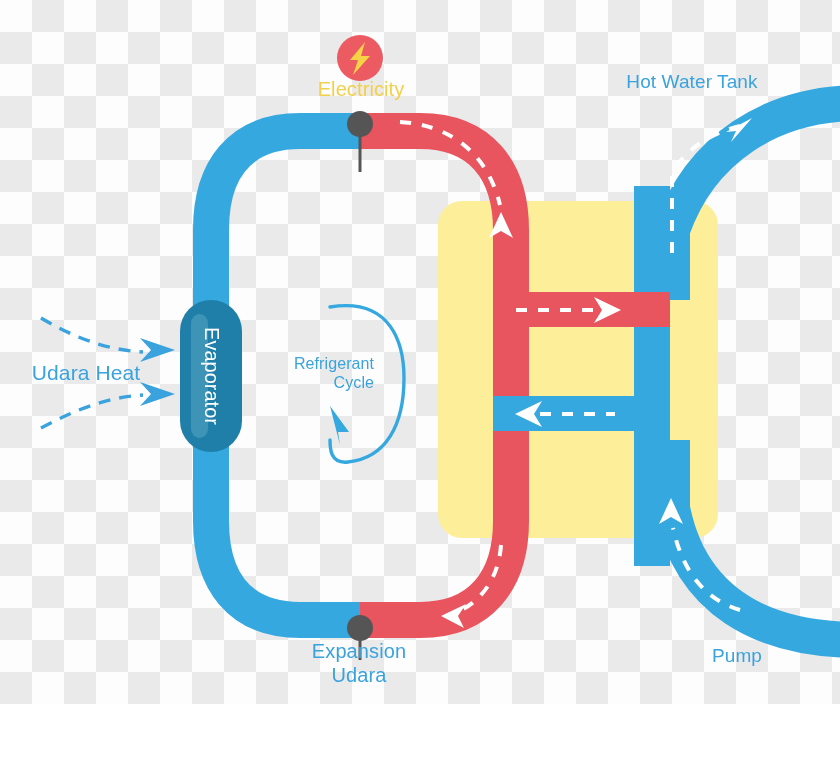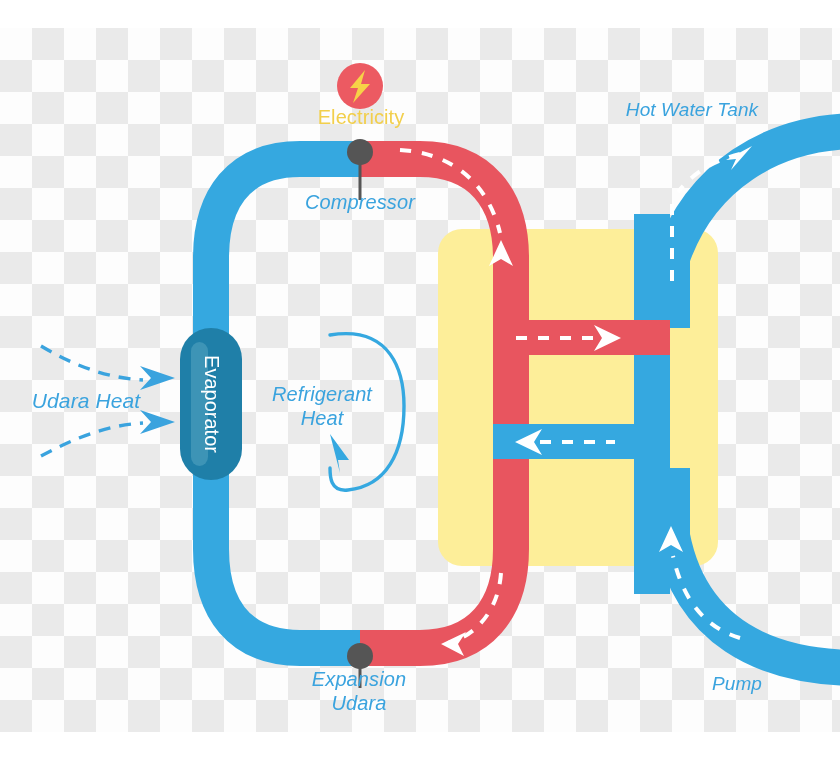--- a/index.html
+++ b/index.html
@@ -14,44 +14,43 @@
     height: 704px;
     overflow: hidden;
     font-family: "Liberation Sans", sans-serif;
     
     background-color: #fdfdfd;
     background-image:
       linear-gradient(45deg, #eaeaea 25%, transparent 25%, transparent 75%, #eaeaea 75%),
       linear-gradient(45deg, #eaeaea 25%, transparent 25%, transparent 75%, #eaeaea 75%);
     background-size: 64px 64px;
     background-position: 0 0, 32px 32px;
-    margin-top: 28px;
   }
   #diagram {
     position: absolute;
     inset: 0;
     width: 840px;
     height: 758px;
   }
   .lbl {
     position: absolute;
     white-space: nowrap;
     line-height: 1.18;
     font-weight: 400;
     letter-spacing: .1px;
   }
-  .lbl-blue  { color: #3aa3de; font-style: italic; }
+  .lbl-blue  { color: #3aa3de; }
   .lbl-yellow{ color: #f2cf4c; }
   .lbl-red   { color: #e35b63; }
   .center    { transform: translateX(-50%); text-align: center; }
 
   #lbl-electricity      { left: 361px; top: 78px;  font-size: 20px; }
   #lbl-compressor       { left: 360px; top: 163px; font-size: 20px; }
   #lbl-expansion-valve  { left: 359px; top: 640px; font-size: 20px; }
-  #lbl-refrigerant      { left: 322px; top: 355px; font-size: 20px; }
+  #lbl-refrigerant      { left: 334px; top: 355px; font-size: 16px; text-align: right; }
   #lbl-udara-luar       { left: 86px;  top: 361px; font-size: 21px; transform: translate(-50%,0); }
   #lbl-heat-exchanger   { left: 578px; top: 337px; font-size: 19px; }
   #lbl-hot-water-tank   { left: 692px; top: 71px;  font-size: 19px; }
   #lbl-pump             { left: 737px; top: 645px; font-size: 19px; text-align: right; }
 
   #lbl-evaporator {
     position: absolute;
     left: 211px; top: 376px;
     transform: translate(-50%, -50%) rotate(90deg);
     transform-origin: center center;
@@ -132,30 +131,29 @@
       <line x1="360" y1="620" x2="360" y2="660" stroke="#555555" stroke-width="3"></line>
       <circle cx="360" cy="628" r="13" fill="#555555"></circle>
 
       <circle cx="360" cy="58" r="23" fill="#ec5a62"></circle>
       <polygon points="365,42 350,60 358,60 353,75 370,56 361,56" fill="#f7d247"></polygon>
     </g>
   </svg>
 
   <div class="lbl lbl-yellow center" id="lbl-electricity">Electricity</div>
 
-  <div class="lbl lbl-blue center" id="lbl-compressor">Compressor</div>
 
   <div class="lbl lbl-blue center" id="lbl-expansion-valve">
     <div>Expansion</div>
     <div>Udara</div>
   </div>
 
   <div class="lbl lbl-blue center" id="lbl-refrigerant">
     <div>Refrigerant</div>
-    <div>Heat</div>
+    <div>Cycle</div>
   </div>
 
   <div class="lbl lbl-blue" id="lbl-udara-luar">Udara Heat</div>
 
   <div id="lbl-evaporator">Evaporator</div>
 
 
   <div class="lbl lbl-blue center" id="lbl-hot-water-tank">Hot Water Tank</div>
 
   <div class="lbl lbl-blue center" id="lbl-pump">Pump</div>

